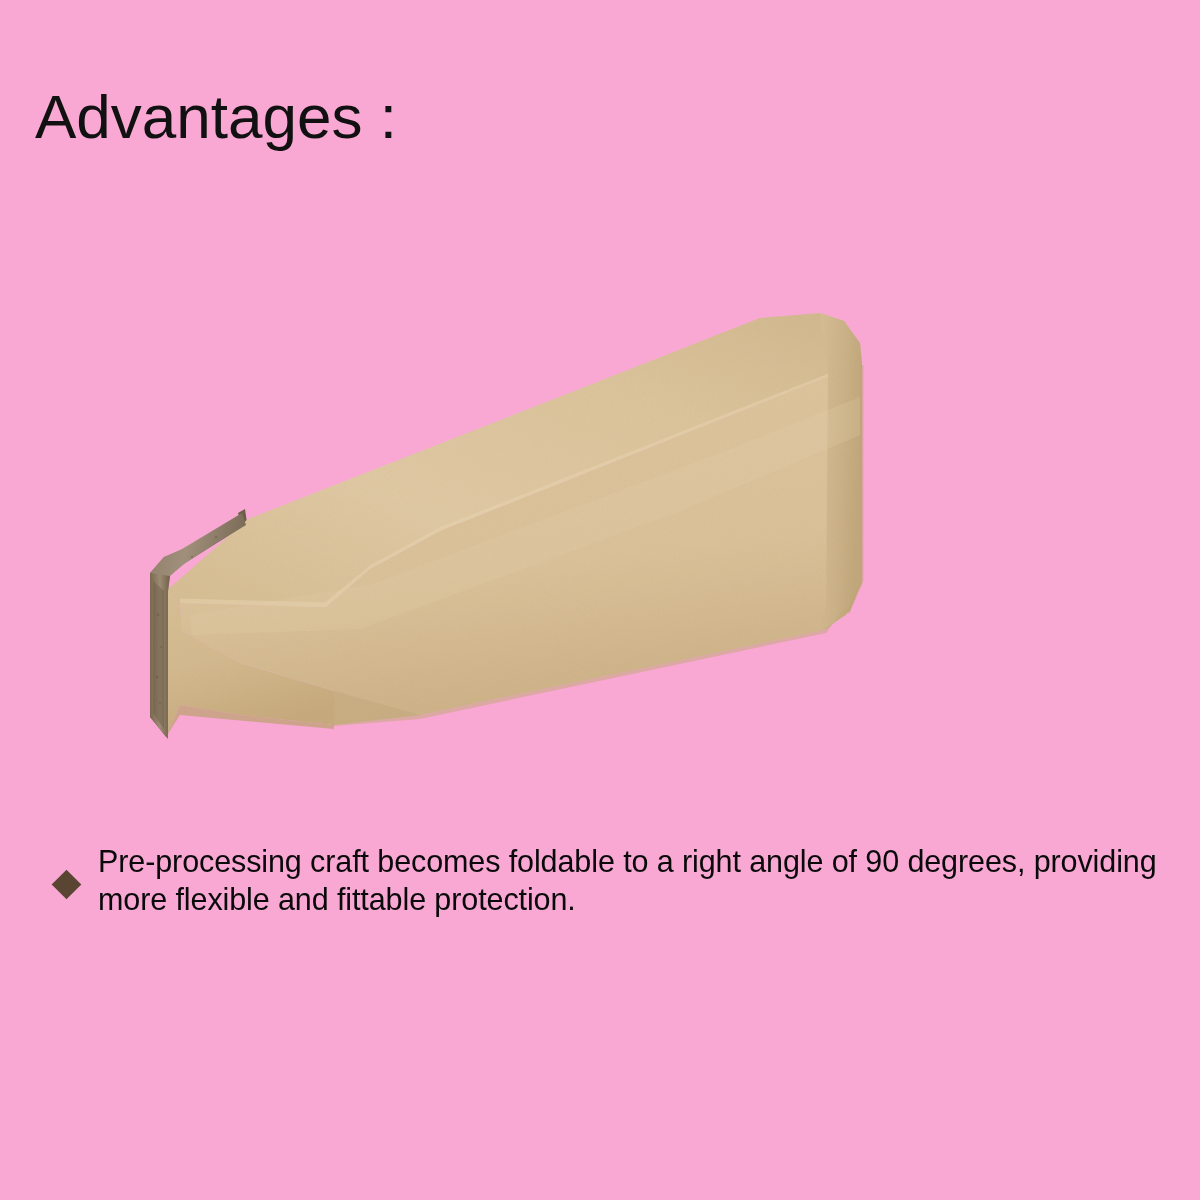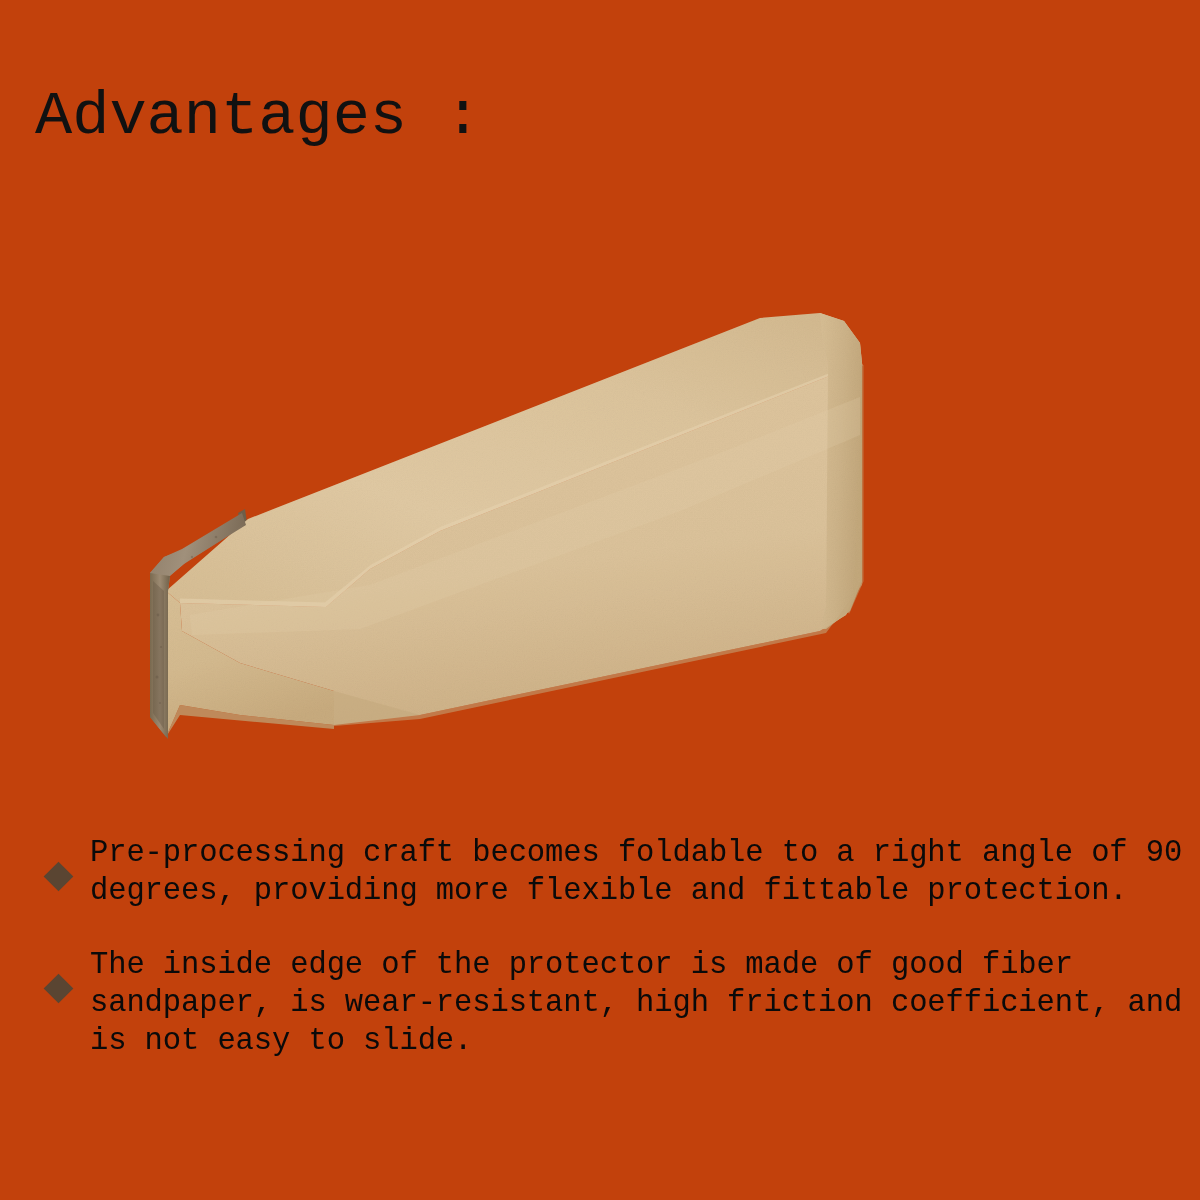--- a/index.html
+++ b/index.html
@@ -13,22 +13,21 @@
     height: 1200px;
     position: relative;
     overflow: hidden;
     font-family: "Liberation Sans", sans-serif;
     -webkit-font-smoothing: antialiased;
   }
 
   .page {
     position: absolute;
     inset: 0;
-    background: #c2410c;
-    font-family: Liberation Mono, monospace;
+    background: #f9a8d4;
   }
 
   
   .page-title {
     position: absolute;
     left: 35px;
     top: 44px;
     font-size: 62px;
     line-height: 1.0;
     font-weight: 400;
@@ -232,24 +231,20 @@
         <circle cx="38" cy="330" r="1.4" fill="#5e5040"></circle>
         <circle cx="41" cy="362" r="1.1" fill="#5e5040"></circle>
         <circle cx="37" cy="392" r="1.5" fill="#5e5040"></circle>
         <circle cx="40" cy="418" r="1.0" fill="#5e5040"></circle>
         <circle cx="72" cy="272" r="1.2" fill="#5e5040"></circle>
         <circle cx="96" cy="252" r="1.3" fill="#5e5040"></circle>
       </g>
     </svg>
   </div>
 
-  <ul class="advantages-list" style="list-style:none; margin:0; padding:0;">
+  <ul class="advantages-list" style="list-style:none; margin:8px; padding:0;">
     <li class="advantage-item">
       <span class="bullet-diamond"></span>
       <span class="advantage-text">Pre-processing craft becomes foldable to a right angle of 90 degrees, providing more flexible and fittable protection.</span>
     </li>
-    <li class="advantage-item">
-      <span class="bullet-diamond"></span>
-      <span class="advantage-text">The inside edge of the protector is made of good fiber sandpaper, is wear-resistant, high friction coefficient, and is not easy to slide.</span>
-    </li>
   </ul>
 
 </div>
 
 </body></html>

